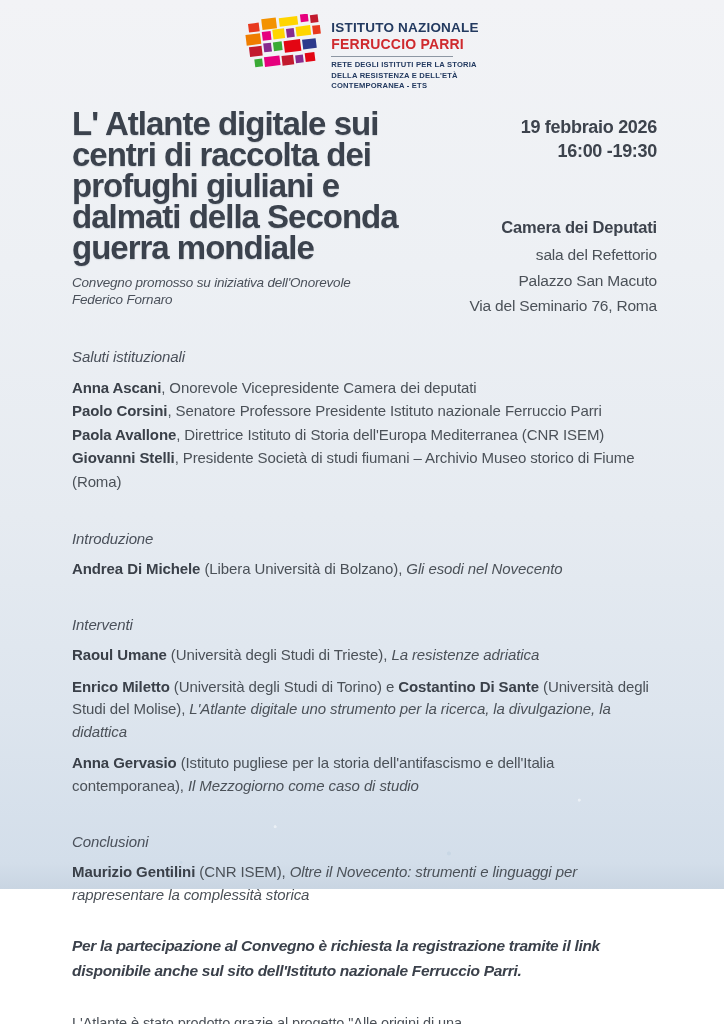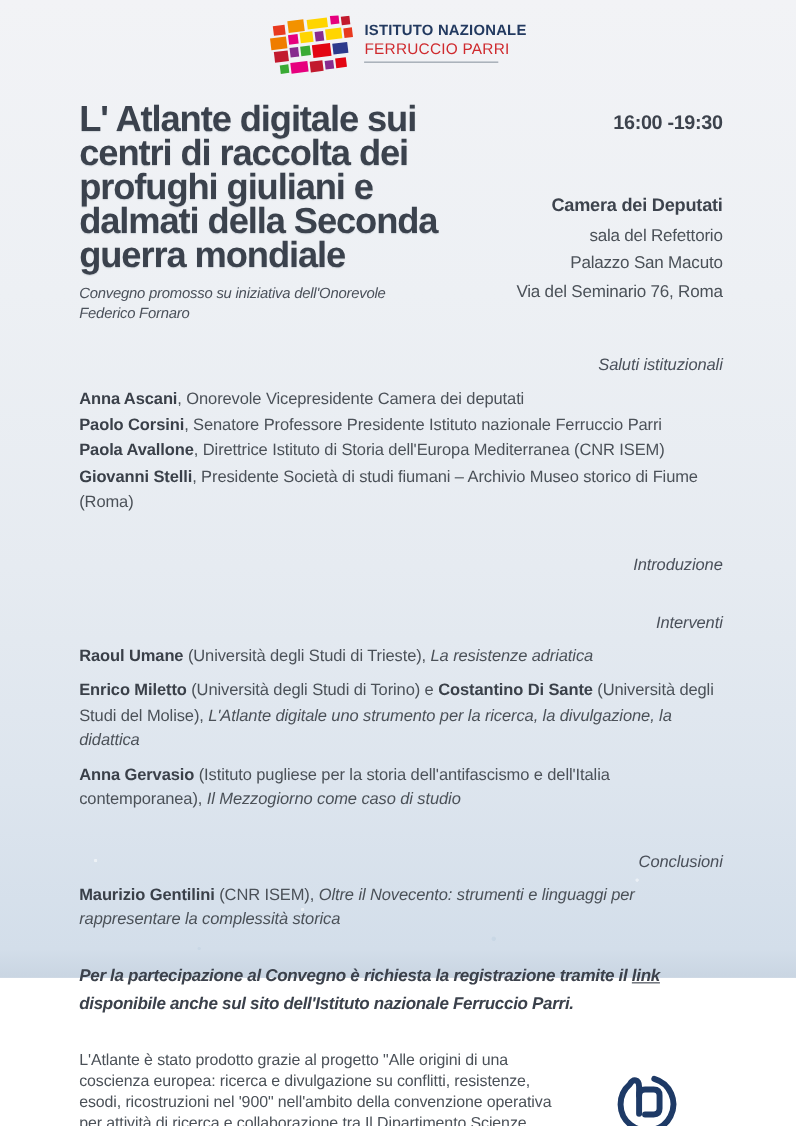--- a/index.html
+++ b/index.html
@@ -22,21 +22,21 @@
   }
   .content{ padding:0 67px 0 72px; }
 
   
   .logo-row{
     display:flex; justify-content:center; align-items:flex-start;
     padding-top:14px; gap:8px;
   }
   .logo-text{ padding-top:6px; }
   .logo-name1{ font-size:13.5px; font-weight:700; color:var(--navy,#233a60); letter-spacing:.2px; }
-  .logo-name2{ font-size:14px; font-weight:400; color:var(--brandred,#cf2a2e); letter-spacing:.2px; margin-top:1px; }
+  .logo-name2{ font-size:14px; font-weight:700; color:var(--brandred,#cf2a2e); letter-spacing:.2px; margin-top:1px; }
   .logo-rule{ border:0; border-top:1.5px solid #8d97a3; margin:4px 0 3px; width:122px; }
   .logo-tagline{
     font-size:7.6px; font-weight:700; color:var(--navy,#233a60);
     line-height:1.4; letter-spacing:.2px; white-space:pre-line;
   }
 
   
   .header-row{ display:flex; margin-top:16px; }
   .title{
     font-size:33px; line-height:31px; font-weight:700;
@@ -52,36 +52,36 @@
   .venue{ margin-top:55px; }
   .venue-name{ font-size:16.5px; font-weight:700; color:#3d434d; margin-bottom:5px; letter-spacing:-.2px; }
   .venue-address{ font-size:15.5px; color:#4b5158; line-height:1.62; white-space:pre-line; letter-spacing:-.2px; }
 
   
   .program{ margin-top:6px; }
   .prog-section{ margin-top:36px; }
   .prog-section:first-child{ margin-top:30px; }
   .sec-heading{
     font-size:15px; font-weight:400; font-style:italic;
-    color:#4a505a; margin-bottom:11px; letter-spacing:-.1px;text-align:right;
+    color:#4a505a; margin-bottom:11px; letter-spacing:-.1px;
   }
   .entry{ font-size:15px; letter-spacing:-.1px; }
   .entries-tight .entry{ line-height:1.57; }
   .entries-loose .entry{ line-height:1.5; margin-bottom:9px; }
   .entries-loose .entry:last-child{ margin-bottom:0; }
   .seg-b{ font-weight:700; color:#3a4049; }
   .seg-n{ color:#4b5158; }
   .seg-i{ font-style:italic; color:#4b5158; }
 
   
   .registration{
     margin-top:28px; font-size:15.5px; font-weight:700; font-style:italic;
     color:#3b414b; line-height:1.6; letter-spacing:-.3px; max-width:600px;
   }
-  .reg-link{ text-decoration:underline; cursor:pointer;margin-top:24px; }
+  .reg-link{ cursor:pointer;margin-top:24px; }
 
   
   .footer-row{ display:flex; margin-top:30px; align-items:flex-start; }
   .credits{
     width:478px; font-size:14.5px; line-height:1.3; color:#4b5158; letter-spacing:-.1px;
   }
   .cnr-block{ margin-left:auto; text-align:center; padding-top:18px; width:150px; }
   .cnr-mark{ display:block; margin:0 auto 10px; }
 </style>
 </head>
@@ -112,36 +112,40 @@
         <rect x="18" y="40" width="16" height="10" fill="#e6007e"></rect>
         <rect x="36" y="41" width="12" height="10" fill="#c21a2e"></rect>
         <rect x="50" y="42" width="8" height="8" fill="#872b8e"></rect>
         <rect x="60" y="41" width="10" height="9" fill="#e30613"></rect>
       </g>
     </svg>
     <div class="logo-text">
       <div class="logo-name1">ISTITUTO NAZIONALE</div>
       <div class="logo-name2">FERRUCCIO PARRI</div>
       <hr class="logo-rule">
+      <div class="logo-tagline">RETE DEGLI ISTITUTI PER LA STORIA
+DELLA RESISTENZA E DELL'ETÀ
+CONTEMPORANEA - ETS</div>
     </div>
   </div>
 
   <div class="content">
 
     <div class="header-row">
       <div>
         <h1 class="title">L' Atlante digitale sui
 centri di raccolta dei
 profughi giuliani e
 dalmati della Seconda
 guerra mondiale</h1>
         <div class="subtitle">Convegno promosso su iniziativa dell'Onorevole
 Federico Fornaro</div>
       </div>
       <div class="right-info">
+        <div class="date-line">19 febbraio 2026</div>
         <div class="time-line">16:00 -19:30</div>
         <div class="venue">
           <div class="venue-name">Camera dei Deputati</div>
           <div class="venue-address">sala del Refettorio
 Palazzo San Macuto
 Via del Seminario 76, Roma</div>
         </div>
       </div>
     </div>
 
@@ -150,20 +154,23 @@
         <h3 class="sec-heading">Saluti istituzionali</h3>
         <div class="entries entries-tight">
             <div class="entry"><span class="seg-b">Anna Ascani</span><span class="seg-n">, Onorevole Vicepresidente Camera dei deputati</span></div>
             <div class="entry"><span class="seg-b">Paolo Corsini</span><span class="seg-n">, Senatore Professore Presidente Istituto nazionale Ferruccio Parri</span></div>
             <div class="entry"><span class="seg-b">Paola Avallone</span><span class="seg-n">, Direttrice Istituto di Storia dell'Europa Mediterranea (CNR ISEM)</span></div>
             <div class="entry"><span class="seg-b">Giovanni Stelli</span><span class="seg-n">, Presidente Società di studi fiumani – Archivio Museo storico di Fiume (Roma)</span></div>
           </div>
       </div>
       <div class="prog-section">
         <h3 class="sec-heading">Introduzione</h3>
+        <div class="entries entries-loose">
+            <div class="entry"><span class="seg-b">Andrea Di Michele</span><span class="seg-n"> (Libera Università di Bolzano), </span><span class="seg-i">Gli esodi nel Novecento</span></div>
+          </div>
       </div>
       <div class="prog-section">
         <h3 class="sec-heading">Interventi</h3>
         <div class="entries entries-loose">
             <div class="entry"><span class="seg-b">Raoul Umane</span><span class="seg-n"> (Università degli Studi di Trieste), </span><span class="seg-i">La resistenze adriatica</span></div>
             <div class="entry"><span class="seg-b">Enrico Miletto</span><span class="seg-n"> (Università degli Studi di Torino) e </span><span class="seg-b">Costantino Di Sante</span><span class="seg-n"> (Università degli Studi del Molise), </span><span class="seg-i">L'Atlante digitale uno strumento per la ricerca, la divulgazione, la didattica</span></div>
             <div class="entry"><span class="seg-b">Anna Gervasio</span><span class="seg-n"> (Istituto pugliese per la storia dell'antifascismo e dell'Italia contemporanea), </span><span class="seg-i">Il Mezzogiorno come caso di studio</span></div>
           </div>
       </div>
       <div class="prog-section">

